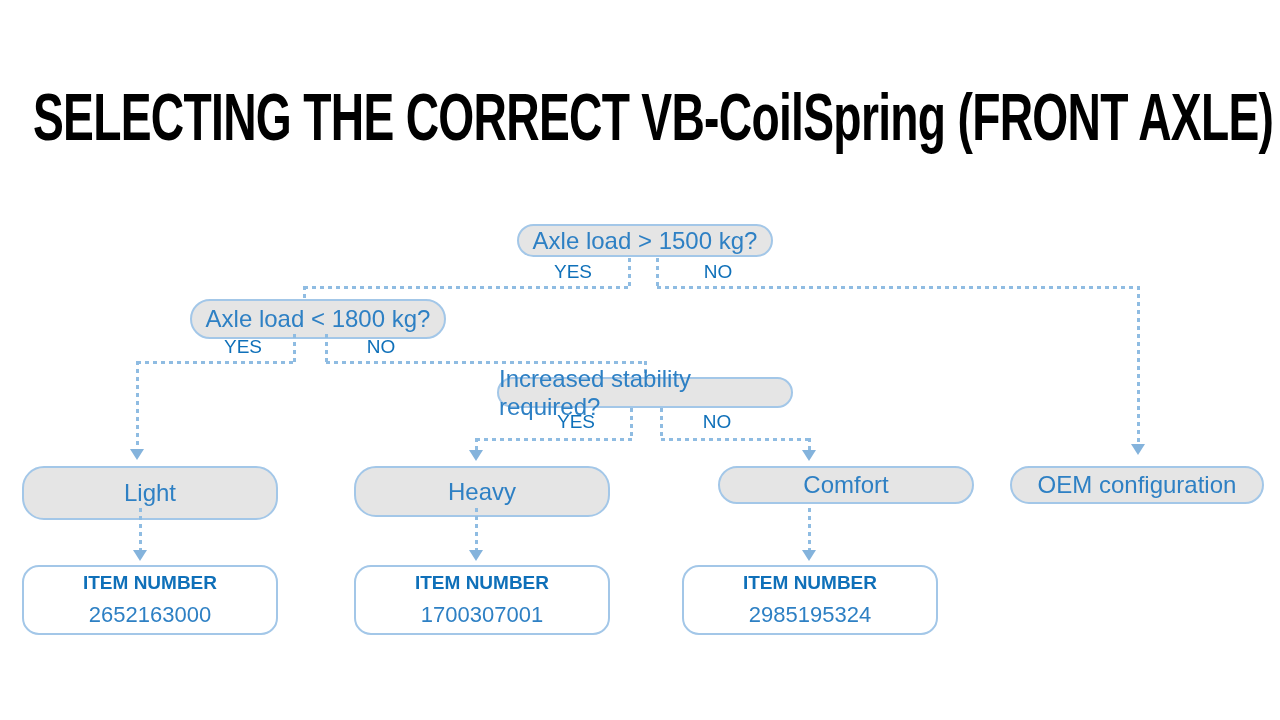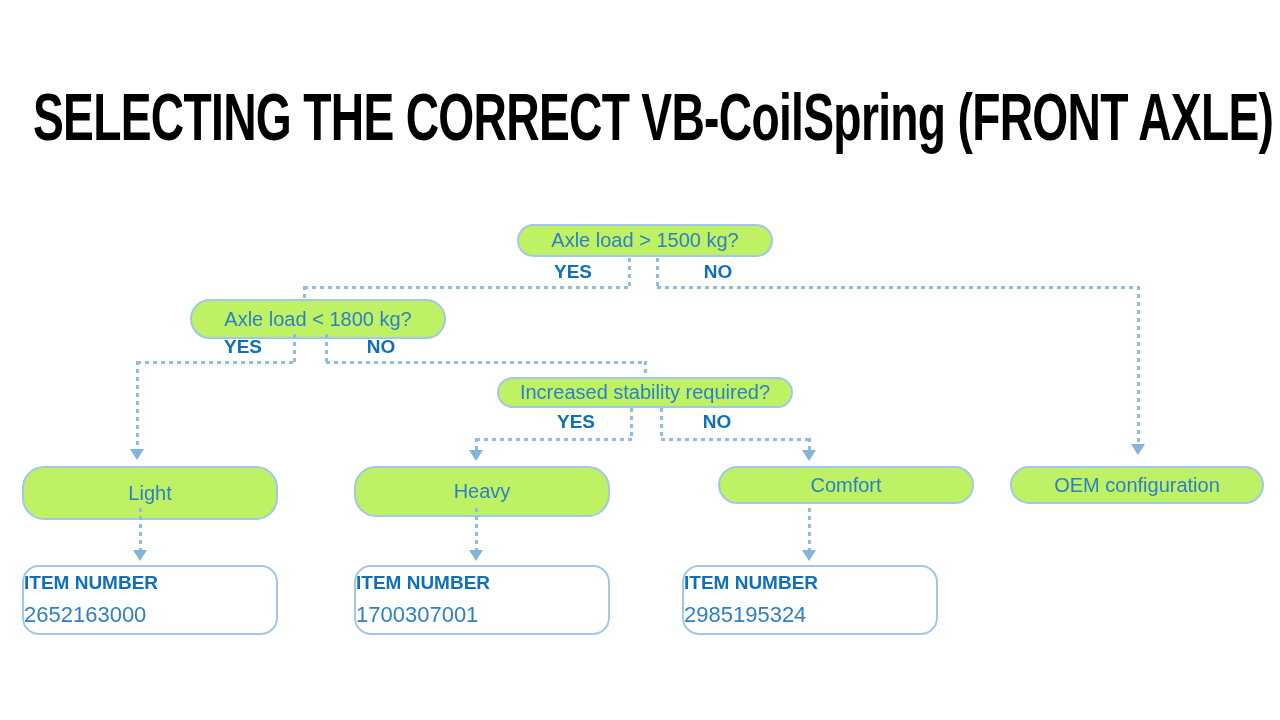--- a/index.html
+++ b/index.html
@@ -18,36 +18,36 @@
   .title{
     position:absolute;left:33px;top:84px;
     font-size:66px;font-weight:bold;color:#000;
     white-space:nowrap;line-height:1.0;
     transform:scaleX(0.70);transform-origin:left center;
     letter-spacing:-1px;
   }
   .pill{
     position:absolute;border:2px solid var(--border);border-radius:22px;
     display:flex;align-items:center;justify-content:center;
-    color:var(--boxtext);font-size:20px;background:#bef264;
+    color:var(--boxtext);font-size:24px;background:#e5e5e5;
   }
   .ynlabel{
     position:absolute;width:60px;text-align:center;
-    color:var(--bold);font-weight:bold;font-size:19px;
+    color:var(--bold);font-weight:normal;font-size:19px;
   }
   .hdash{position:absolute;height:3px;background:repeating-linear-gradient(90deg,var(--dash) 0 4px,transparent 4px 8px);}
   .vdash{position:absolute;width:3px;background:repeating-linear-gradient(180deg,var(--dash) 0 4px,transparent 4px 8px);}
   .arrow-down{
     position:absolute;width:0;height:0;
     border-left:7px solid transparent;border-right:7px solid transparent;
     border-top:11px solid var(--arrow);
   }
   .itembox{
     position:absolute;border:2px solid var(--border);border-radius:17px;
-    background:#fff;display:flex;flex-direction:column;align-items:flex-start;justify-content:center;
+    background:#fff;display:flex;flex-direction:column;align-items:center;justify-content:center;
     gap:8px;
   }
   .itembox .head{color:var(--bold);font-weight:bold;font-size:19px;}
   .itembox .num{color:var(--boxtext);font-size:22px;}
 
   
   .d1{left:517px;top:224px;width:256px;height:33px;}
   .d2{left:190px;top:299px;width:256px;height:40px;}
   .d3{left:497px;top:377px;width:296px;height:31px;}
   

